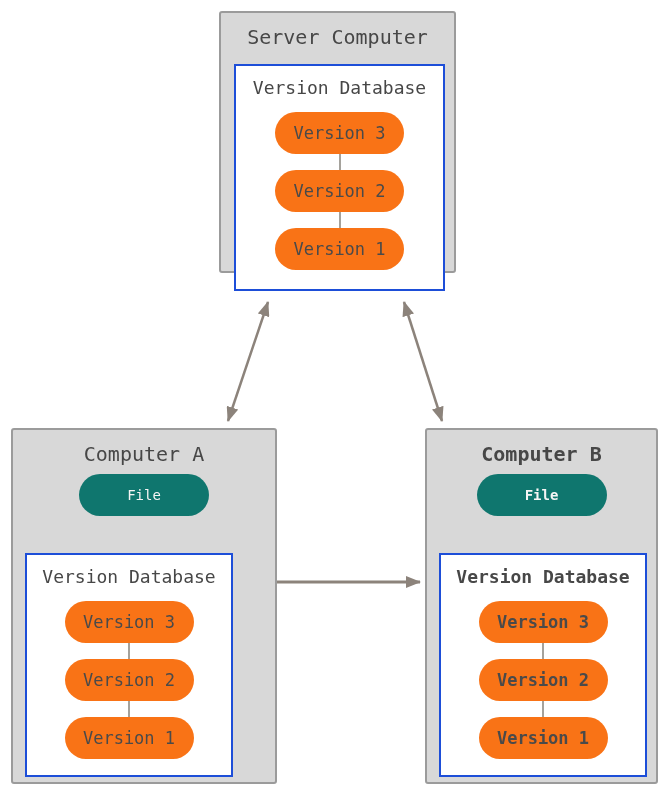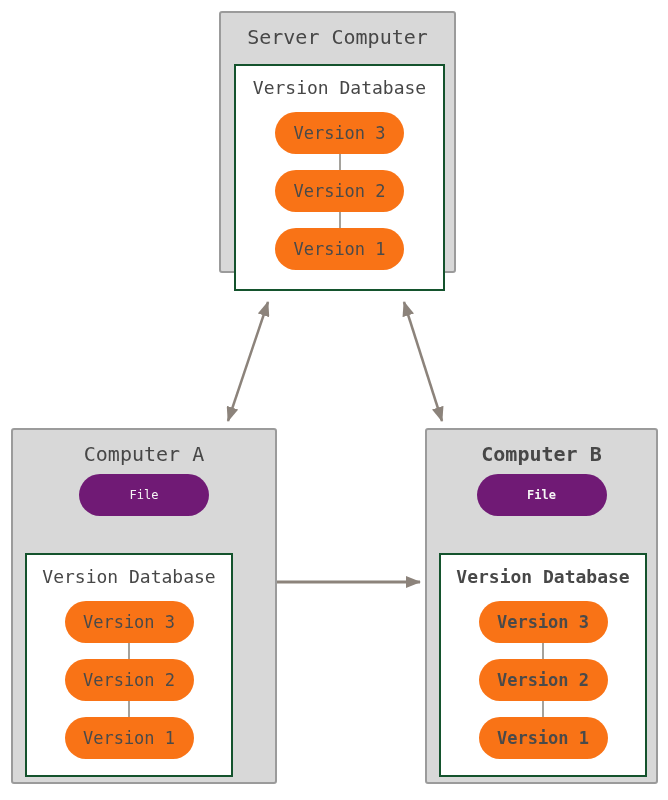--- a/index.html
+++ b/index.html
@@ -45,32 +45,32 @@
     white-space: pre;
   }
   .file-pill {
     position: absolute;
     left: 50%;
     top: 44px;
     transform: translateX(-50%);
     width: 130px;
     height: 42px;
     border-radius: 21px;
-    background: #701a75;
+    background: #0f766e;
     color: #f5f5f5;
-    font-size: 12px;
+    font-size: 14px;
     display: flex;
     align-items: center;
     justify-content: center;
   }
   .vdb {
     position: absolute;
     box-sizing: border-box;
     background: #ffffff;
-    border: 2px solid #14532d;
+    border: 2px solid #1d4ed8;
     display: flex;
     flex-direction: column;
     align-items: center;
   }
   .server .vdb     { left: 13px; top: 51px;  width: 211px; height: 227px; }
   .computer-a .vdb,
   .computer-b .vdb { left: 12px; top: 123px; width: 208px; height: 224px; }
 
   .vdb-title {
     margin-top: 11px;

